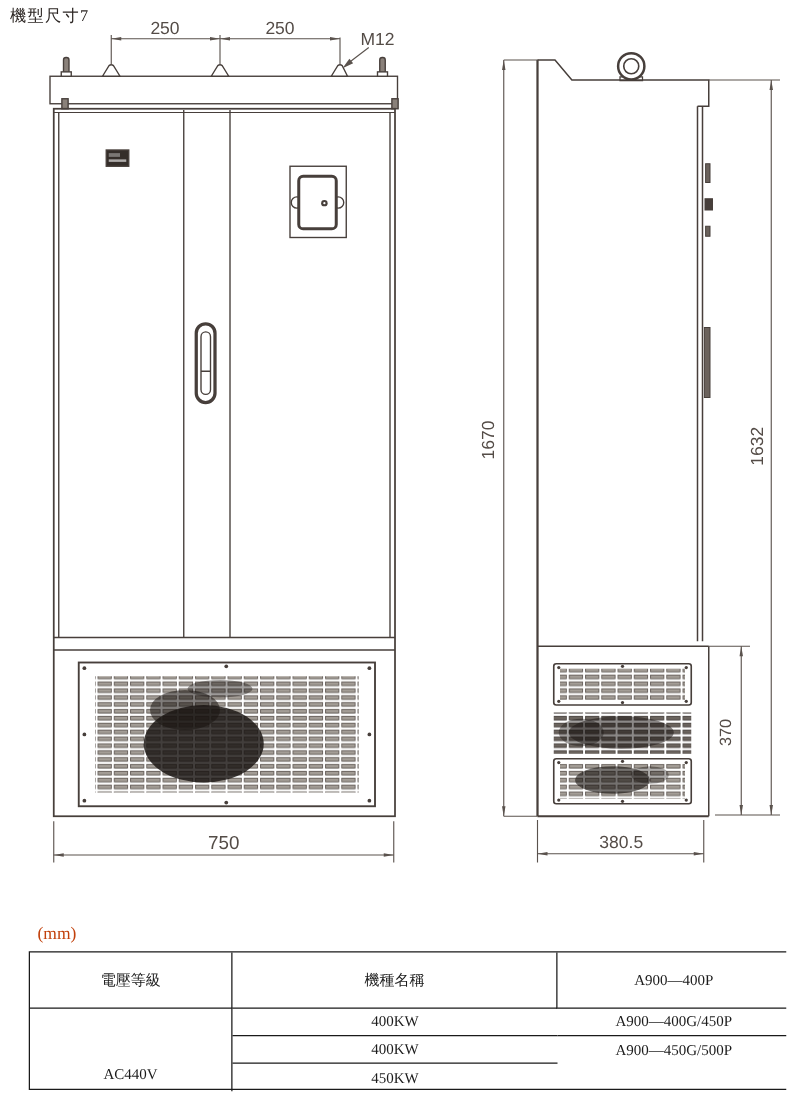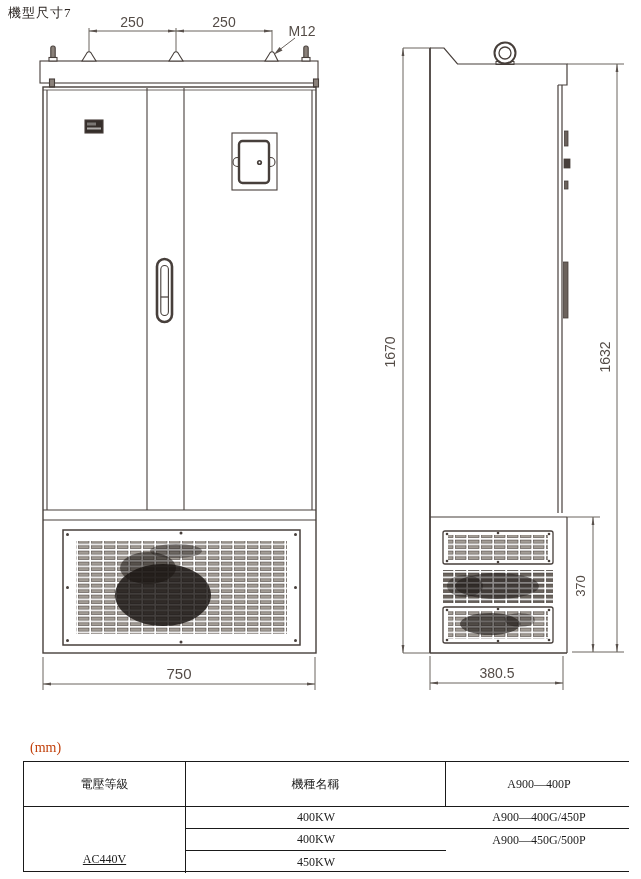--- a/index.html
+++ b/index.html
@@ -10,21 +10,21 @@
   .units{position:absolute;left:30px;top:740px;font-size:14px;color:#c2410c;}
   .dimtext{font-family:"Liberation Sans","DejaVu Sans",sans-serif;fill:#544c47;}
   
   .spec-table{position:absolute;left:23px;top:761px;width:609px;height:111px;
       display:grid;grid-template-columns:162px 260px 187px;grid-template-rows:45px 22px 22px 22px;
       border:1.5px solid #1a1a1a;box-sizing:border-box;font-size:12px;text-align:right;}
   .cell{border-right:1px solid #1a1a1a;border-bottom:1px solid #1a1a1a;
       display:flex;align-items:center;justify-content:center;box-sizing:border-box;}
   .cell.lastcol{border-right:none;}
   .cell.lastrow{border-bottom:none;}
-  .voltage-cell{grid-row:2/5;align-items:flex-end;padding-bottom:6px;text-decoration:underline;}
+  .voltage-cell{grid-row:2/5;align-items:flex-end;padding-bottom:6px;}
   .watermark{position:absolute;left:213px;top:847px;width:210px;text-align:center;
       font-family:"DejaVu Sans Mono","Liberation Mono",monospace;font-weight:bold;
       font-size:17px;letter-spacing:1px;color:#070707;z-index:5;}
 </style>
 </head>
 <body>
 
 <div id="stage">
 
   <div class="title">機型尺寸7</div>

